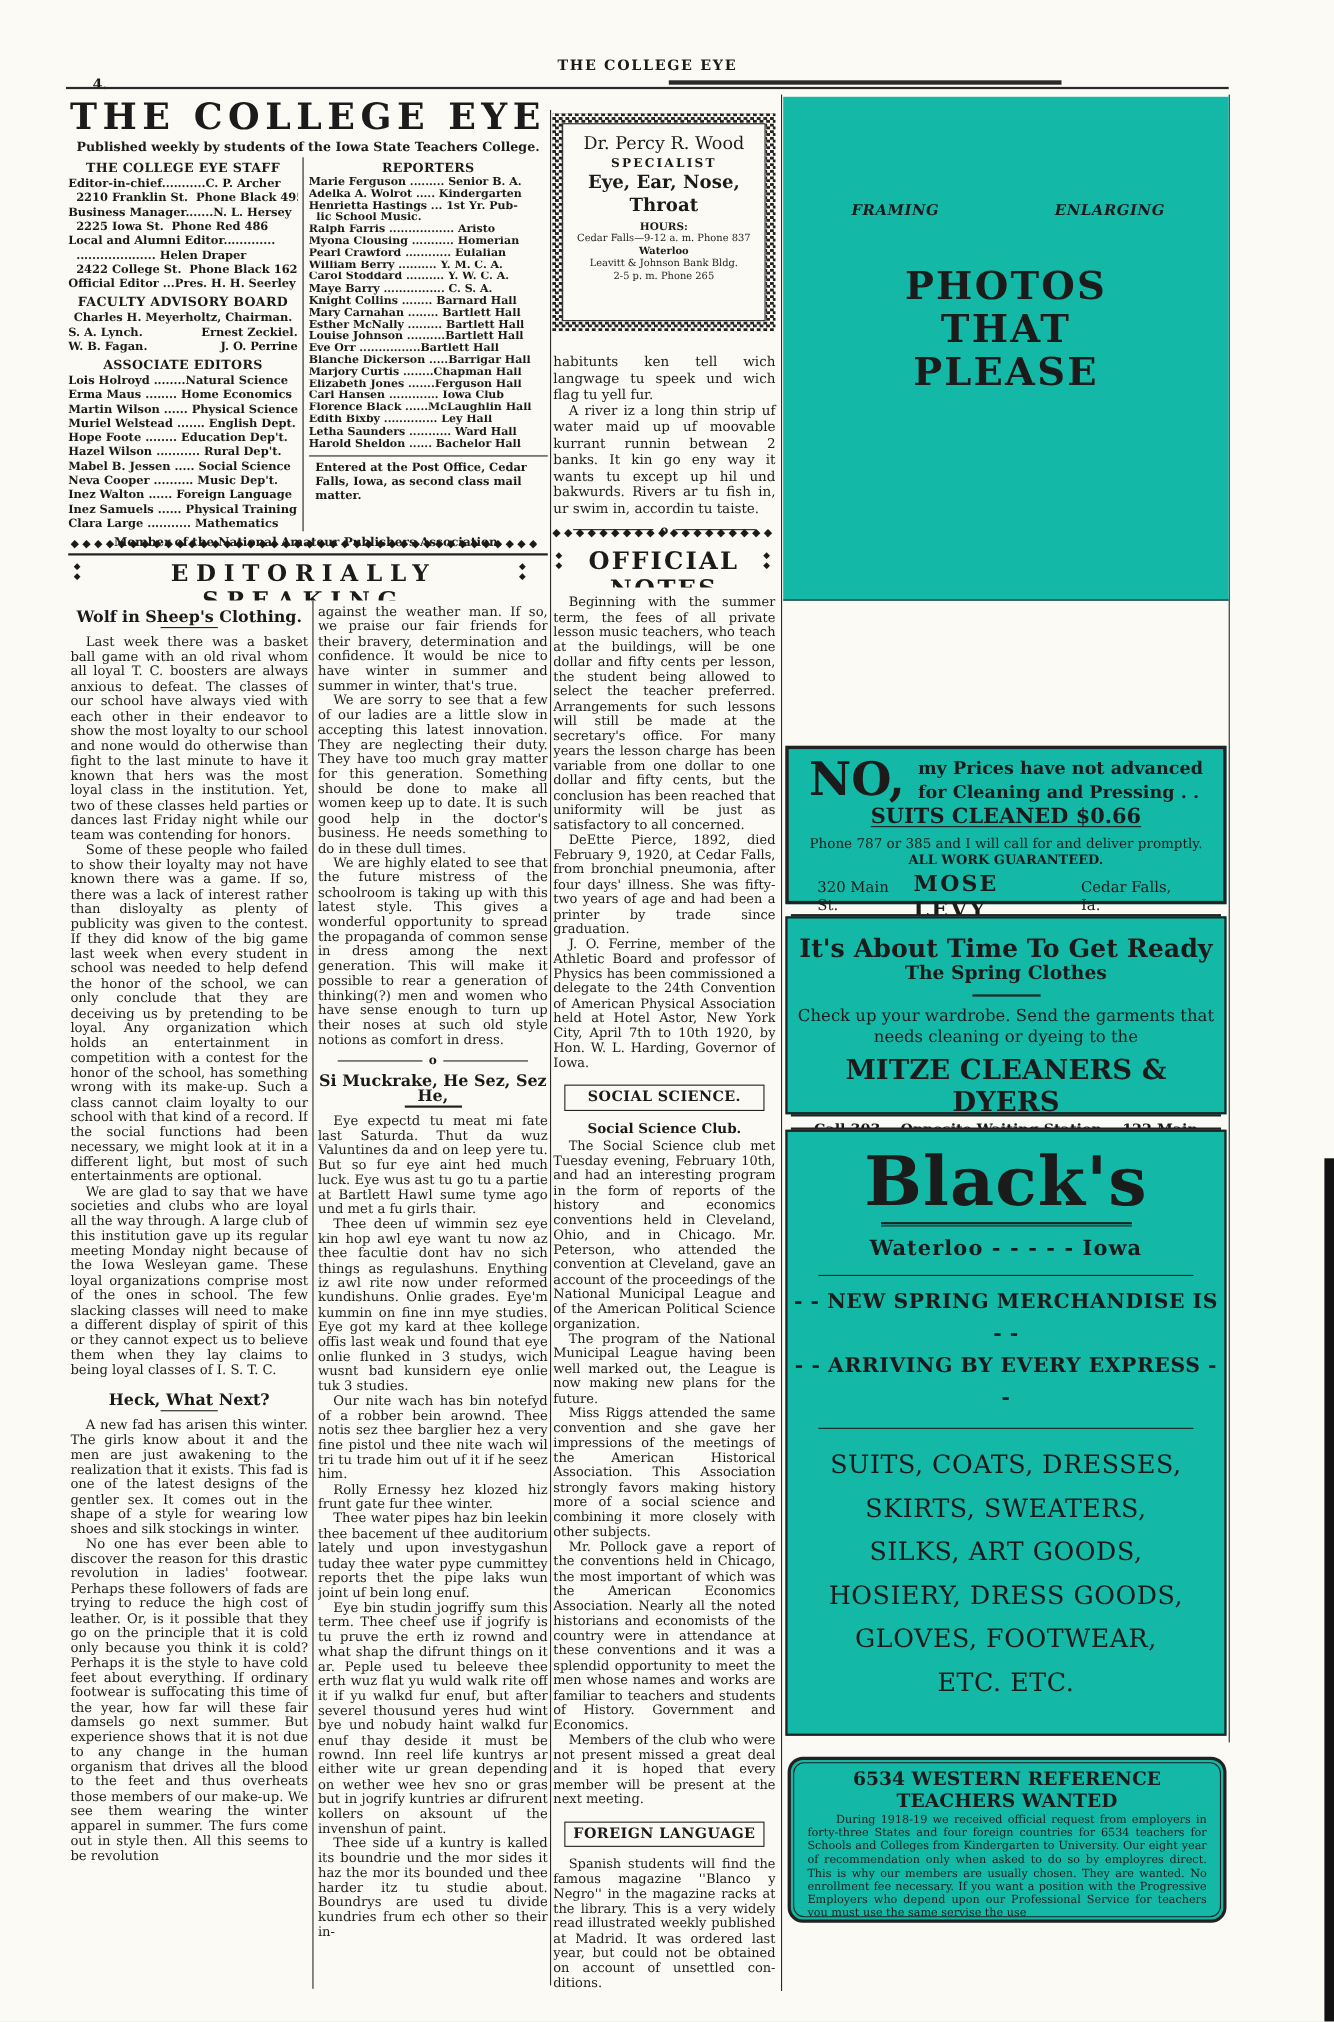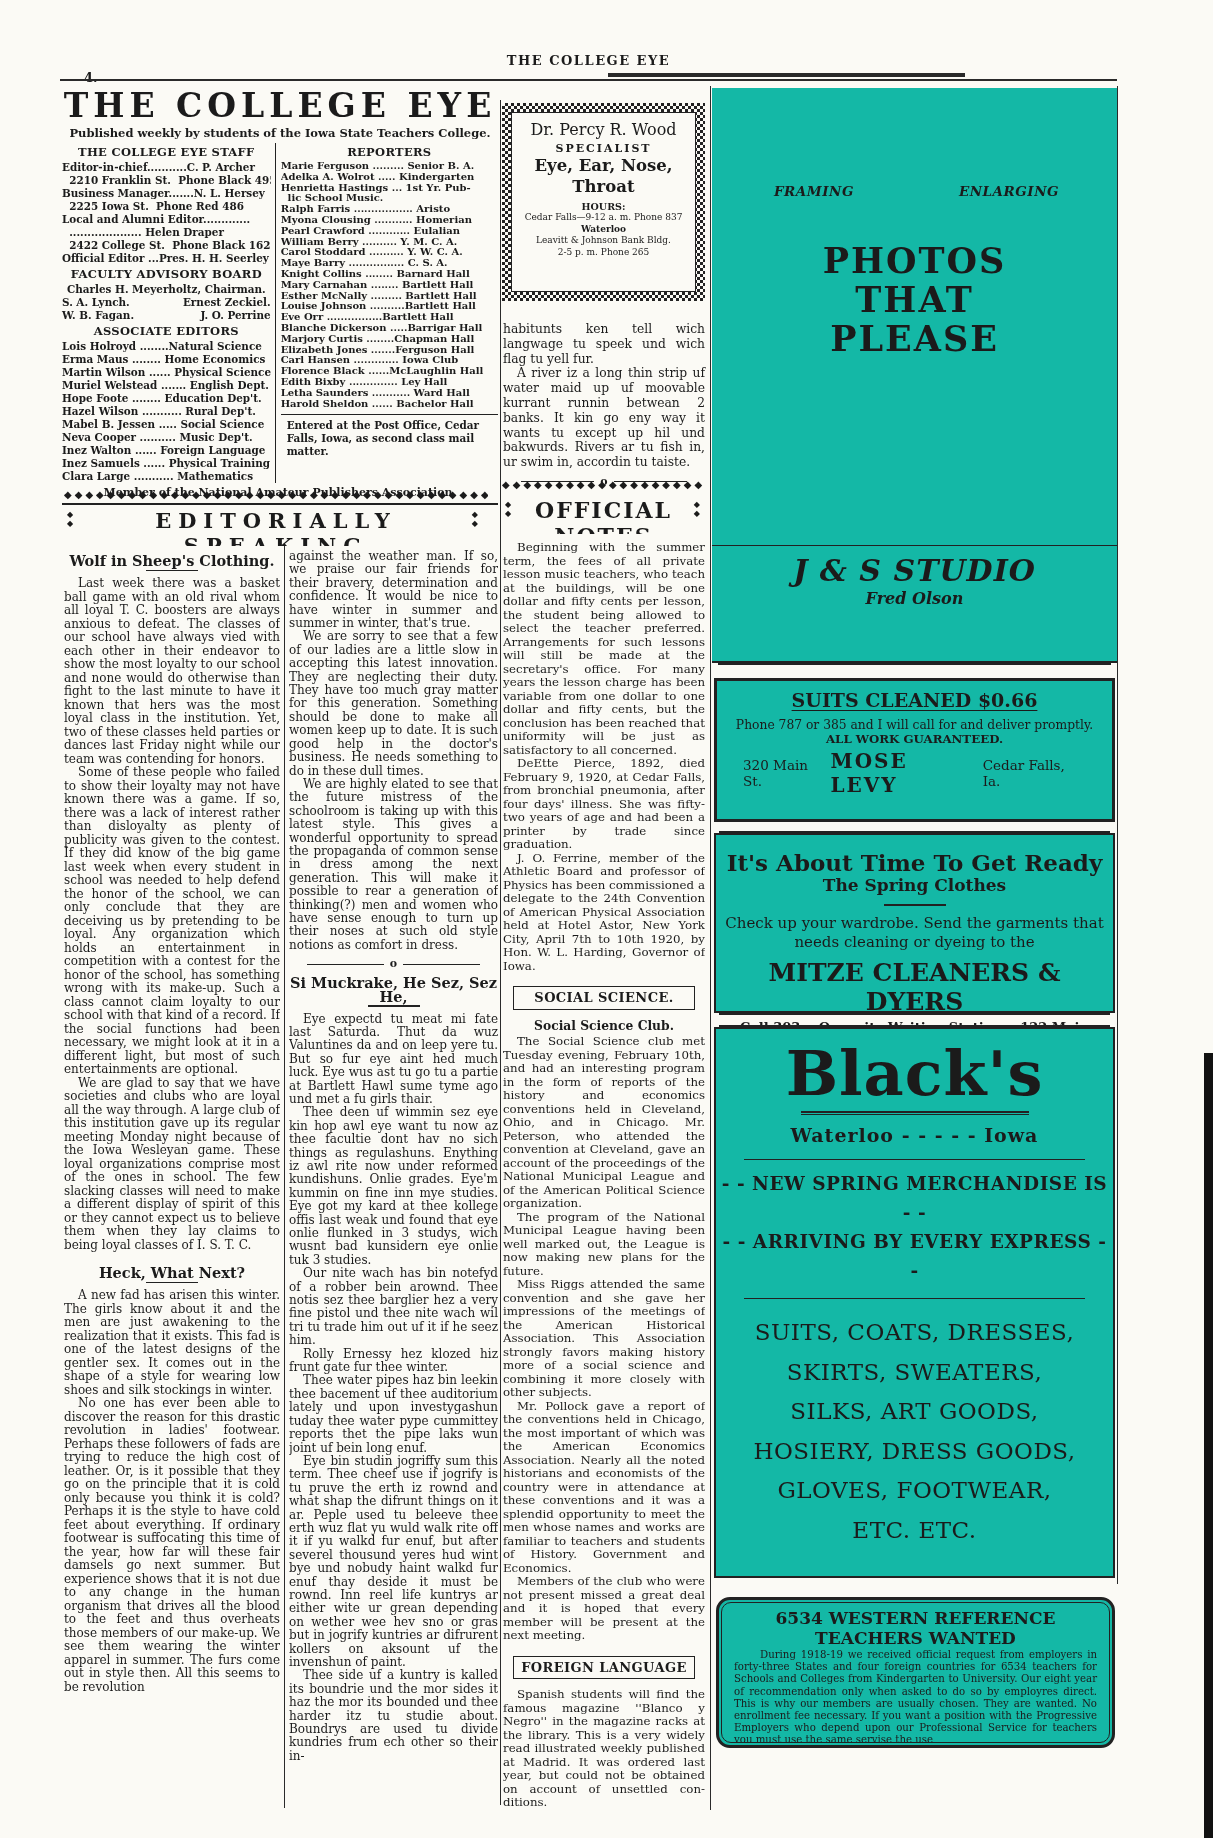--- a/index.html
+++ b/index.html
@@ -303,26 +303,29 @@
       <span>FRAMING</span>
       <span>ENLARGING</span>
     </div>
     <div class="photos-lines">
         <div>PHOTOS</div>
         <div>THAT</div>
         <div>PLEASE</div>
       </div>
   </aside>
 
-  <aside class="ad" id="ad-js">
-    <div class="js-title">J &amp; S STUDIO</div>
-    <div class="js-sub">Fred Olson</div>
-  </aside>
 
   <aside class="ad" id="ad-mose">
+    <div class="mose-top">
+      <span class="mose-no">NO,</span>
+      <span class="mose-lines">
+        <span style="display:block">my Prices have not advanced</span>
+        <span style="display:block">for Cleaning and Pressing . .</span>
+      </span>
+    </div>
     <div class="mose-suits">SUITS CLEANED $0.66</div>
     <div class="mose-phone">Phone 787 or 385 and I will call for and deliver promptly.</div>
     <div class="mose-guar">ALL WORK GUARANTEED.</div>
     <div class="mose-bottom">
       <span>320 Main St.</span>
       <span class="mose-name">MOSE LEVY</span>
       <span>Cedar Falls, Ia.</span>
     </div>
   </aside>
 

